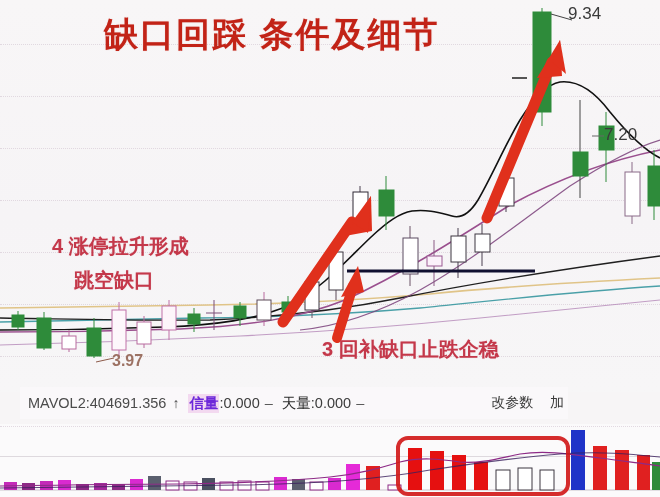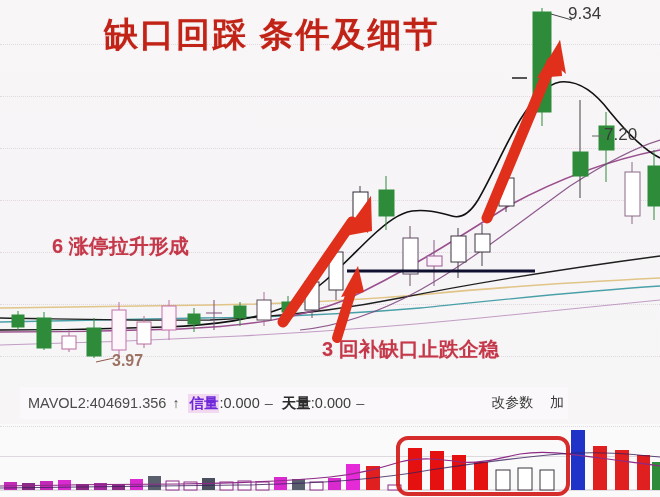--- a/index.html
+++ b/index.html
@@ -49,21 +49,21 @@
 
   
   .statusbar{position:absolute;left:0;top:387px;width:548px;height:32px;
     background:#faf8fa;display:flex;align-items:center;margin-left:20px;}
   .st-main{font-size:14.5px;color:#4b4b4b;margin-left:8px;white-space:nowrap;}
   .st-arrow{font-size:14px;color:#4b4b4b;margin-left:6px;}
   .st-xin{font-size:14.5px;font-weight:700;color:#6d28d9;background:#f3d9f0;
     margin-left:9px;padding:0 1px;}
   .st-xinv{font-size:14.5px;color:#3d3d3d;}
   .st-dash{font-size:14.5px;color:#5a5a5a;margin:0 5px;}
-  .st-tian{font-size:14.5px;font-weight:700;color:#2b2b2b;margin-left:4px;}
+  .st-tian{font-size:14.5px;font-weight:400;color:#2b2b2b;margin-left:4px;}
   .st-right{position:absolute;right:4px;top:7px;font-size:14px;color:#3b3b3b;
     white-space:nowrap;}
   .st-right .sep{display:inline-block;width:9px;}
 </style>
 </head>
 <body>
 
 <div id="app">
 
   <div class="pane-price">
@@ -197,21 +197,22 @@
         <path d="M552,62 L560,40 L566,74 Z" fill="#e0301c"></path>
       </g>
 
       <line x1="551" y1="14" x2="572" y2="20" stroke="#444444" stroke-width="1"></line>
       <line x1="592" y1="136" x2="604" y2="136" stroke="#666666" stroke-width="1"></line>
       <line x1="96" y1="362" x2="114" y2="358" stroke="#8d5b4a" stroke-width="1"></line>
     </svg>
 
     <div class="title">缺口回踩  条件及细节</div>
 
-    <div class="anno a1a">6 涨停拉升形成</div>
+    <div class="anno a1a">4 涨停拉升形成</div>
+    <div class="anno a1b">跳空缺口</div>
     <div class="anno a3">3 回补缺口止跌企稳</div>
 
     <div class="plabel p934">9.34</div>
     <div class="plabel p720">7.20</div>
     <div class="plabel p397">3.97</div>
   </div>
 
   <div class="statusbar">
     <span class="st-main">MAVOL2:404691.356</span>
     <span class="st-arrow">↑</span>

